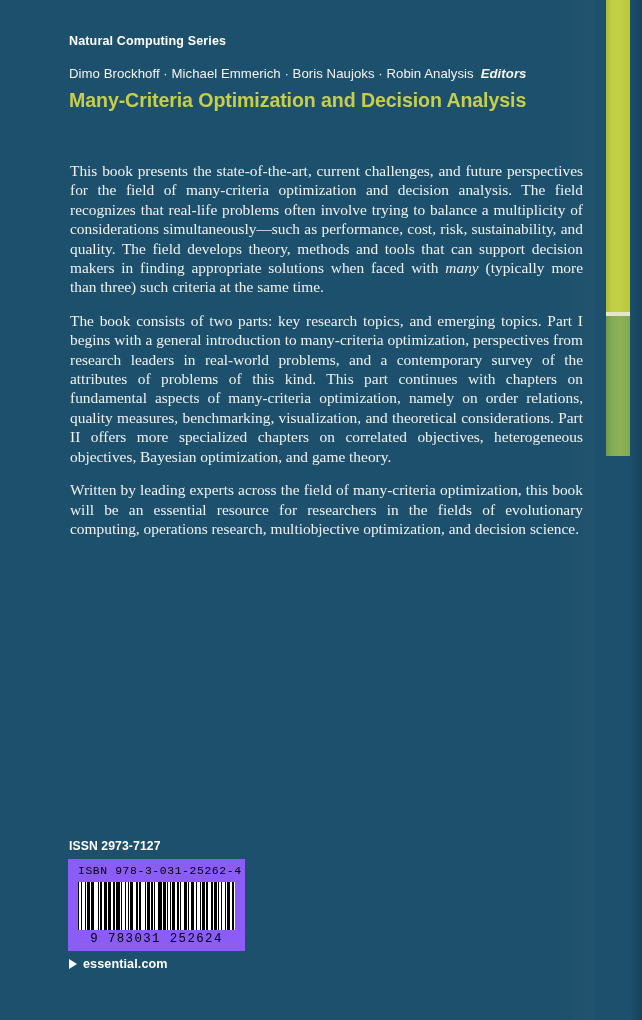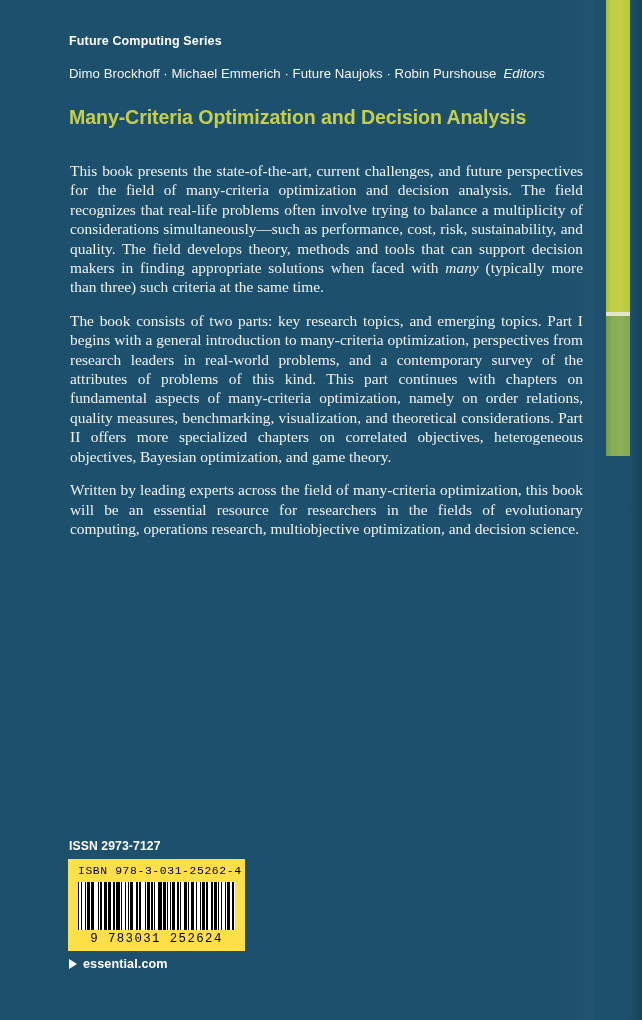--- a/index.html
+++ b/index.html
@@ -80,25 +80,25 @@
   .editors {
     margin-top: 16px;
     color: #f2f4f3;
     font-size: 13.2px;
     line-height: 17px;
     letter-spacing: 0.05px;
     white-space: nowrap;
   }
   .editors .ed-label {
     font-style: italic;
-    font-weight: normal;
+    font-weight: bold;
     padding-left: 7px;
   }
   .booktitle {
-    margin-top: 24px;
+    margin-top: 7px;
     color: #c6cf4a;
     font-size: 19.6px;
     font-weight: bold;
     line-height: 23px;
     letter-spacing: -0.1px;
     white-space: nowrap;
   }
   .subtitle {
     margin-top: 3px;
     color: #f3f5f2;
@@ -134,21 +134,21 @@
     font-size: 12.2px;
     font-weight: bold;
     letter-spacing: 0.1px;
   }
   #barcode-box {
     position: absolute;
     left: 68px;
     top: 859px;
     width: 177px;
     height: 92px;
-    background: #fde047;
+    background: #8b5cf6;
     box-sizing: border-box;
     padding: 6px 10px 5px 10px;
   }
   #isbn-text {
     color: #000000;
     font-family: "Liberation Mono", monospace;
     font-size: 11.4px;
     letter-spacing: 0.6px;
     text-align: center;
     line-height: 13px;
@@ -199,23 +199,23 @@
 
   <div id="right-strip">
     <div id="strip-upper"></div>
     <div id="strip-divider"></div>
     <div id="strip-lower"></div>
   </div>
   <div id="spine-shade2"></div>
   <div id="spine-shade"></div>
 
   <div id="header">
-    <div class="series">Future Computing Series</div>
+    <div class="series">Natural Computing Series</div>
     <div class="editors">
-      <span>Dimo Brockhoff · Michael Emmerich · Future Naujoks · Robin Purshouse</span><span class="ed-label">Editors</span>
+      <span>Dimo Brockhoff · Michael Emmerich · Boris Naujoks · Robin Analysis</span><span class="ed-label">Editors</span>
     </div>
     <div class="booktitle">Many-Criteria Optimization and Decision Analysis</div>
   </div>
 
   <div id="blurb">
     <p><span>This book presents the state-of-the-art, current challenges, and future perspectives for the field of many-criteria optimization and decision analysis. The field recognizes that real-life problems often involve trying to balance a multiplicity of considerations simultaneously—such as performance, cost, risk, sustainability, and quality. The field develops theory, methods and tools that can support decision makers in finding appropriate solutions when faced with </span><em>many</em><span> (typically more than three) such criteria at the same time.</span></p>
     <p>The book consists of two parts: key research topics, and emerging topics. Part I begins with a general introduction to many-criteria optimization, perspectives from research leaders in real-world problems, and a contemporary survey of the attributes of problems of this kind. This part continues with chapters on fundamental aspects of many-criteria optimization, namely on order relations, quality measures, benchmarking, visualization, and theoretical considerations. Part II offers more specialized chapters on correlated objectives, heterogeneous objectives, Bayesian optimization, and game theory.</p>
     <p>Written by leading experts across the field of many-criteria optimization, this book will be an essential resource for researchers in the fields of evolutionary computing, operations research, multiobjective optimization, and decision science.</p>
   </div>
 

